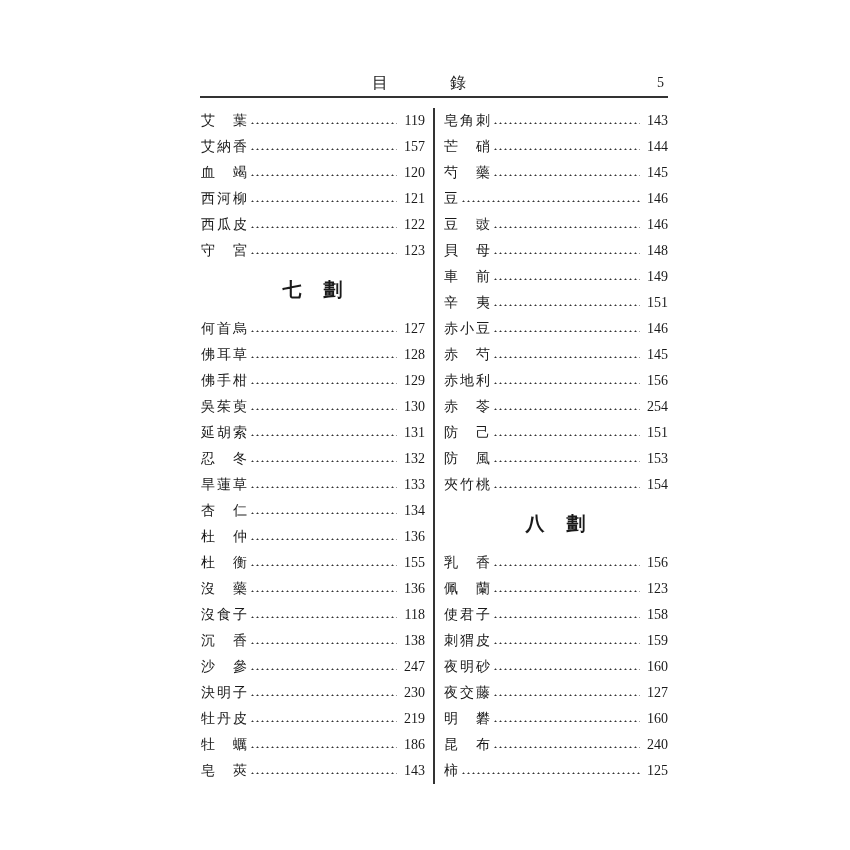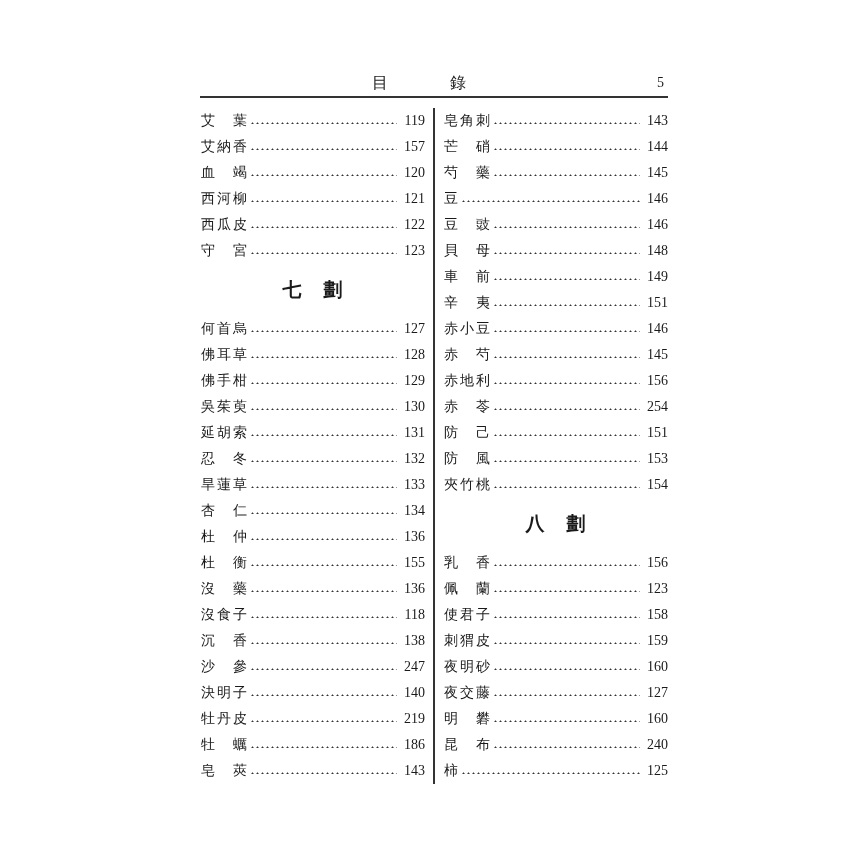--- a/index.html
+++ b/index.html
@@ -292,21 +292,21 @@
         <span class="dots"></span>
         <span class="pg">247</span>
       </div>
       <div class="entry">
         <span class="name">
           <span class="ch">決</span>
           <span class="ch">明</span>
           <span class="ch">子</span>
         </span>
         <span class="dots"></span>
-        <span class="pg">140</span>
+        <span class="pg">230</span>
       </div>
       <div class="entry">
         <span class="name">
           <span class="ch">牡</span>
           <span class="ch">丹</span>
           <span class="ch">皮</span>
         </span>
         <span class="dots"></span>
         <span class="pg">219</span>
       </div>

